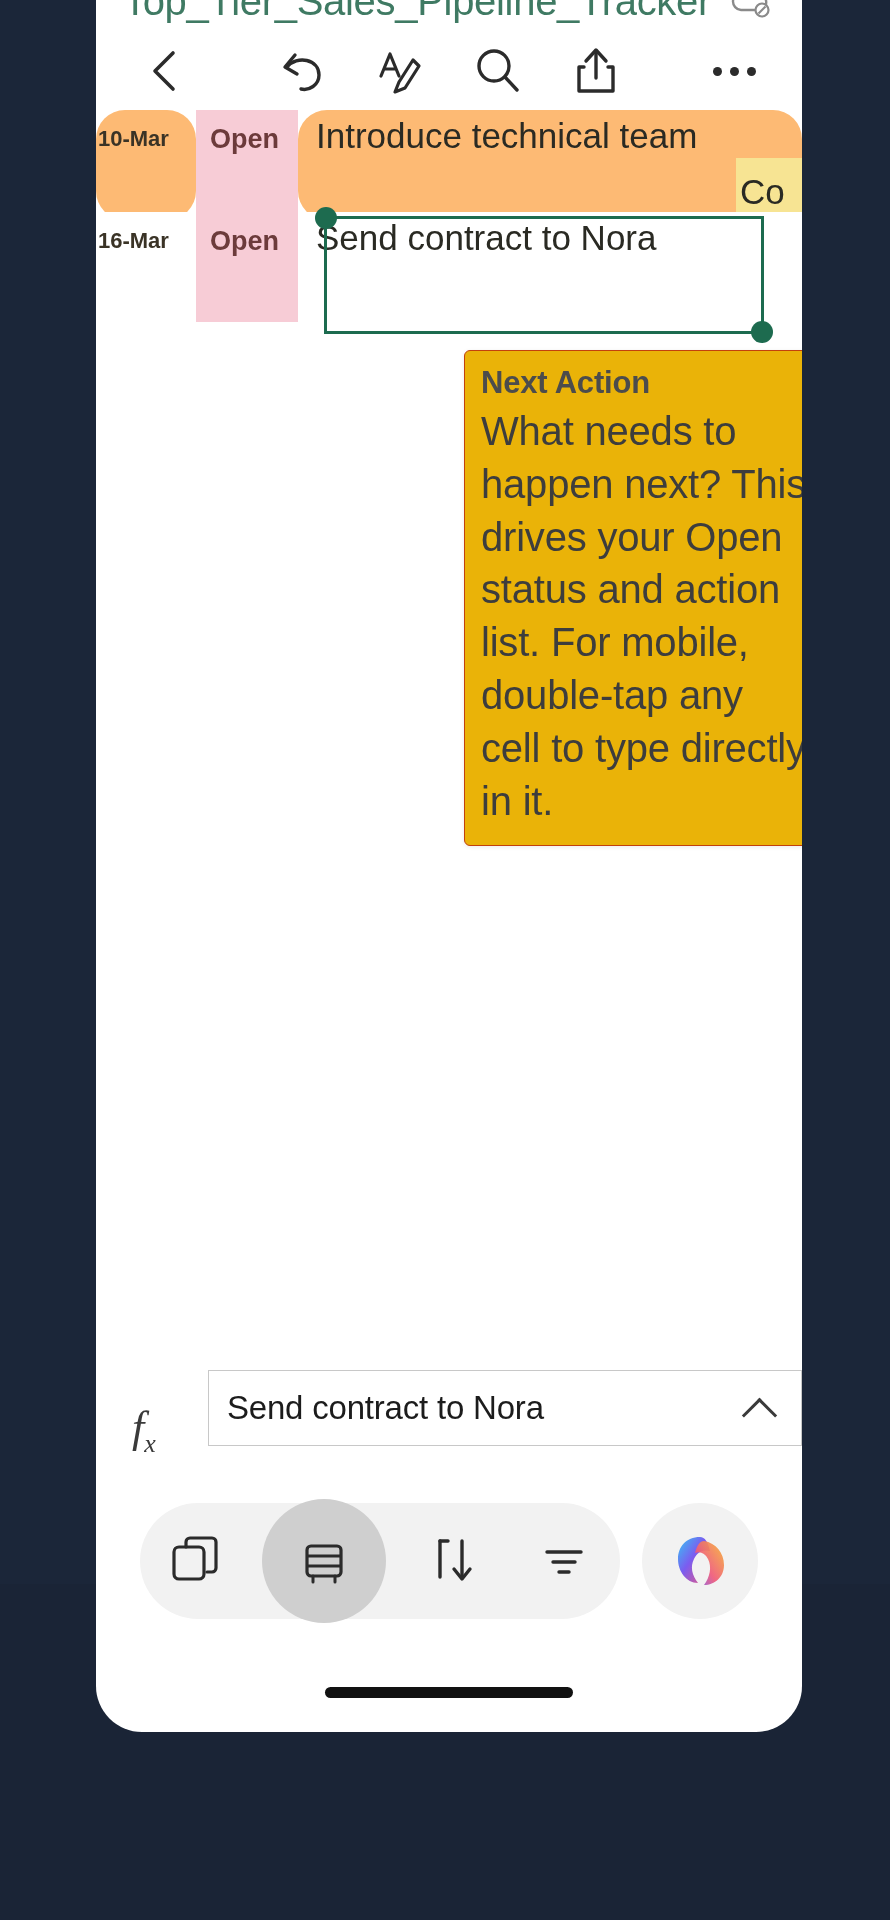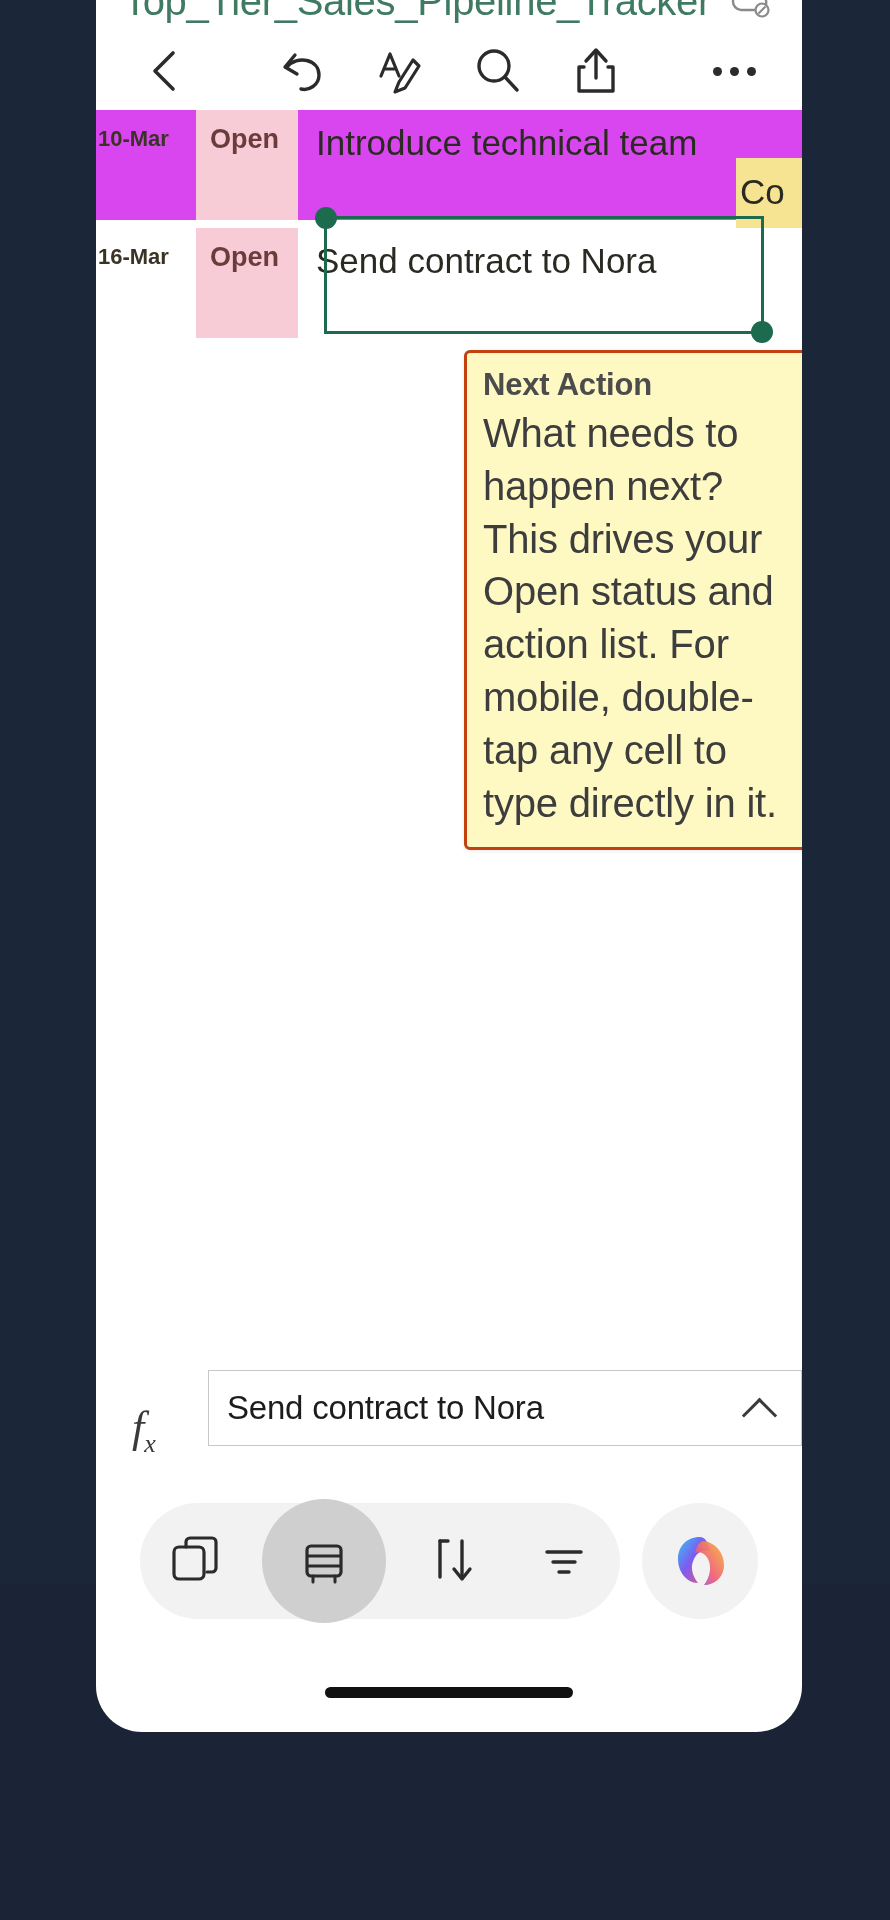--- a/index.html
+++ b/index.html
@@ -121,37 +121,37 @@
   .sheet {
     position: relative; width: 100%;
     height: 1020px; background: #ffffff;
     overflow: hidden;
   }
   .row {
     position: absolute; left: 0; width: 100%;
     display: flex;
   }
   .row-1 { top: 0; height: 110px; }
-  .row-2 { top: 118px; height: 110px; border-radius: 31px; }
+  .row-2 { top: 102px; height: 110px; border-radius: 31px; }
   .cell { display: flex; align-items: flex-start; padding-top: 8px; }
   .c-date {
     width: 100px; flex: none;
     font-size: 22px; font-weight: 700; color: #3a3326;
     padding-left: 2px; padding-top: 16px;
   }
   .c-status {
     width: 102px; flex: none;
     font-size: 27px; font-weight: 700; color: #6c3b3b;
     padding-left: 14px; padding-top: 14px;
   }
   .c-action {
     flex: 1; font-size: 35px; color: #2a2a23;
-    padding-left: 18px; padding-top: 14px; line-height: 1.08;
-  }
-  .row-1 .c-date, .row-1 .c-action { background: #d946ef; }
+    padding-left: 18px; padding-top: 7px; line-height: 1.08;
+  }
+  .row-1 .c-date, .row-1 .c-action { background: #fdba74; border-radius: 29px; }
   .row-1 .c-status { background: #f7ccd6; }
   .row-2 .c-date { background: #ffffff; }
   .row-2 .c-status { background: #f7ccd6; }
   .row-2 .c-action { background: #ffffff; }
   .row-1 .c-action { overflow: hidden; white-space: normal; }
   .tail-col {
     position: absolute; right: 0; top: 0;
     width: 66px; height: 110px;
     background: #f7e493;
     font-size: 35px; color: #2a2a23;
@@ -172,22 +172,22 @@
     border-radius: 50%; background: #1d6b4f;
   }
   .sel-handle.tl { left: -12px; top: -12px; }
   .sel-handle.br { right: -12px; bottom: -12px; }
 
   
   .tooltip {
     position: absolute;
     left: 368px; top: 240px;
     width: 360px;
-    background: #fef9c3;
-    border: 3px solid #c2410c;
+    background: #eab308;
+    border: 1px solid #c2410c;
     border-radius: 6px;
     padding: 14px 16px 18px 16px;
     box-shadow: 0 1px 4px rgba(0,0,0,0.08);
   }
   .tt-title {
     font-size: 31px; font-weight: 600; color: #4c4c4c;
     margin-bottom: 4px; letter-spacing: -0.2px;
   }
   .tt-body {
     font-size: 40px; color: #3d3d3d; line-height: 1.32;

